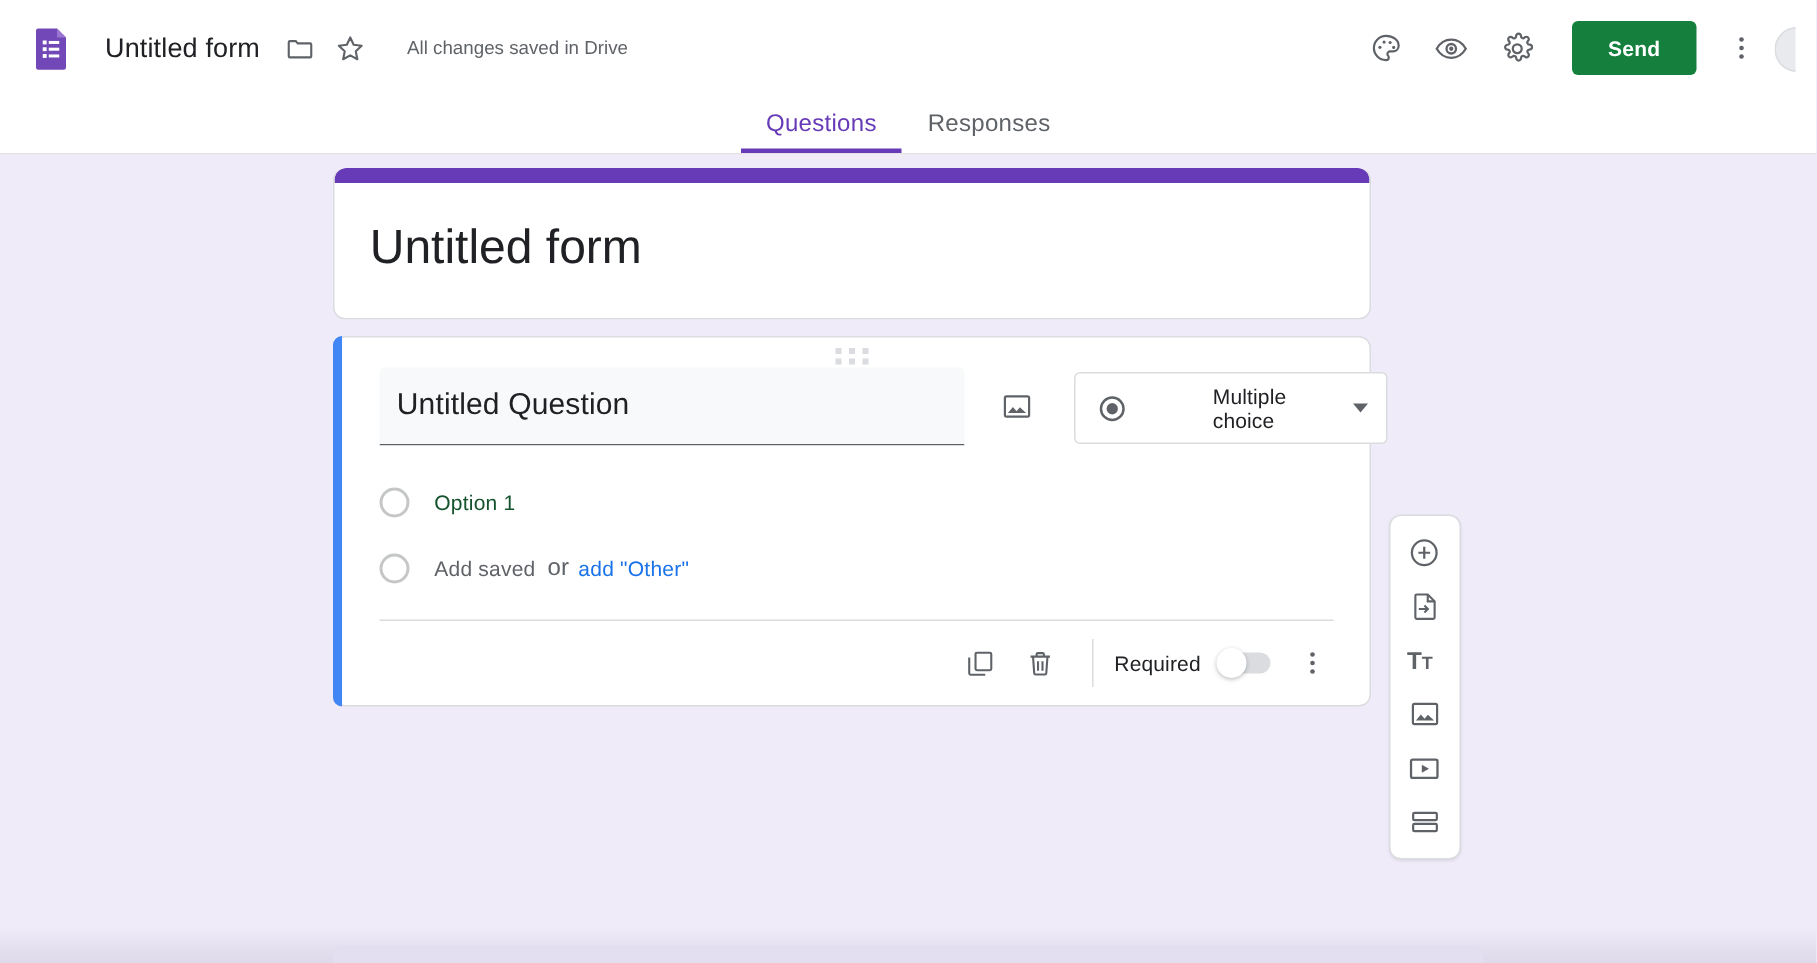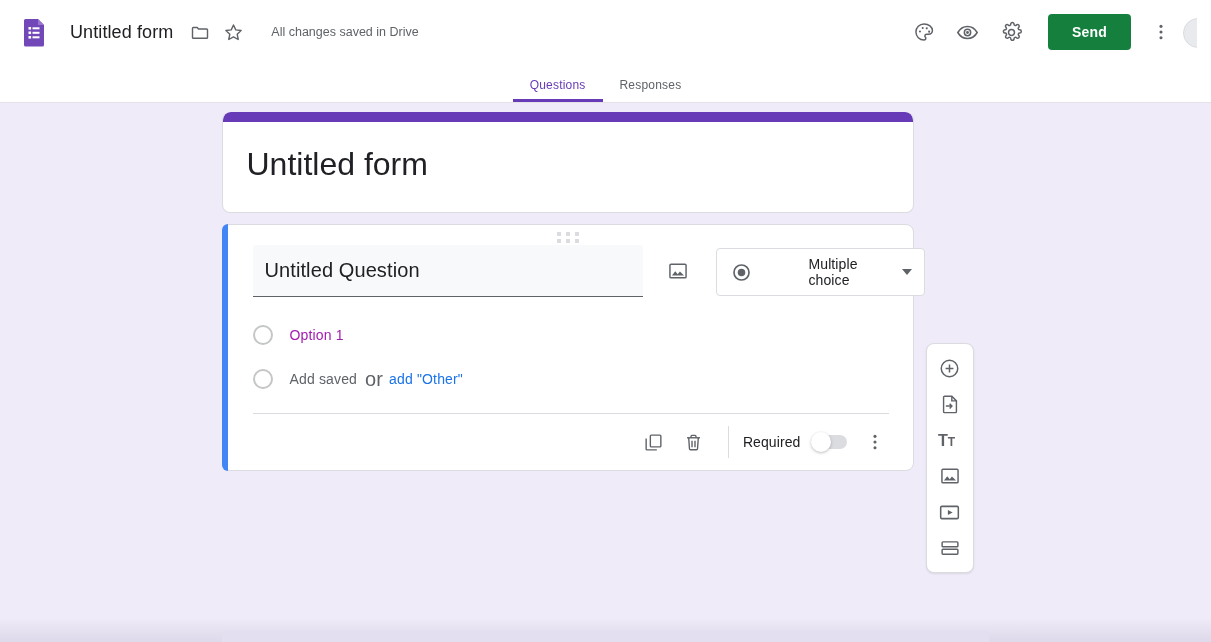--- a/index.html
+++ b/index.html
@@ -129,21 +129,21 @@
     display: flex;
     align-items: flex-end;
     justify-content: center;
     gap: 0px;
     border-bottom: 1px solid #e4e2e6;
     position: relative;
     z-index: 19;
   }
 
   .tab {
-    font-size: 12px;
+    font-size: 16px;
     color: #5f6368;
     letter-spacing: 0.2px;
     padding: 0 17px 10px 17px;
     cursor: pointer;
     position: relative;
     background: none;
     border: none;
     font-family: inherit;
   }
   .tab.active { color: #673ab7; font-weight: normal; }
@@ -318,26 +318,26 @@
   .radio-circle {
     width: 20px; height: 20px;
     border: 2px solid #c4c7c5;
     border-radius: 50%;
     flex: 0 0 20px;
     margin-right: 17px;
     background: #fff;
   }
   .option-text {
     font-size: 14px;
-    color: #a21caf;
+    color: #14532d;
     letter-spacing: 0.15px;
   }
   .option-placeholder { color: #5f6368; }
   .or-text {
-    font-size: 20px;
+    font-size: 16px;
     color: #5f6368;
     margin: 0 6px 0 8px;
     letter-spacing: 0.15px;
   }
   .add-other-link {
     font-size: 14px;
     color: #1a73e8;
     cursor: pointer;
     letter-spacing: 0.15px;
   }

